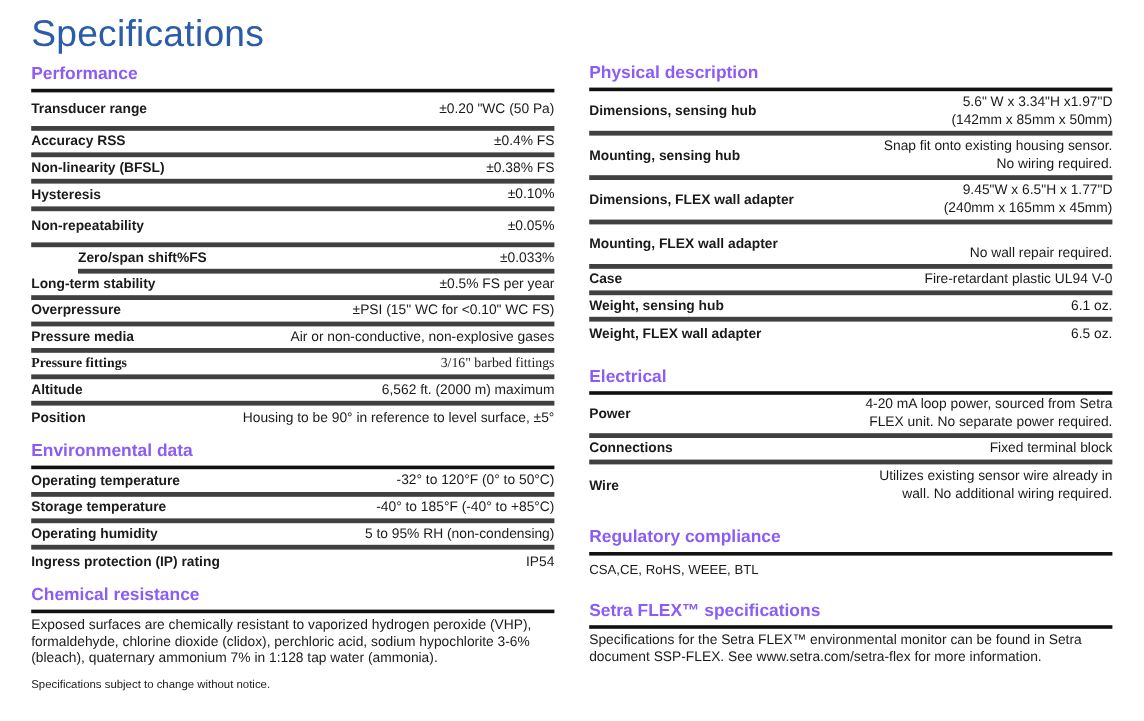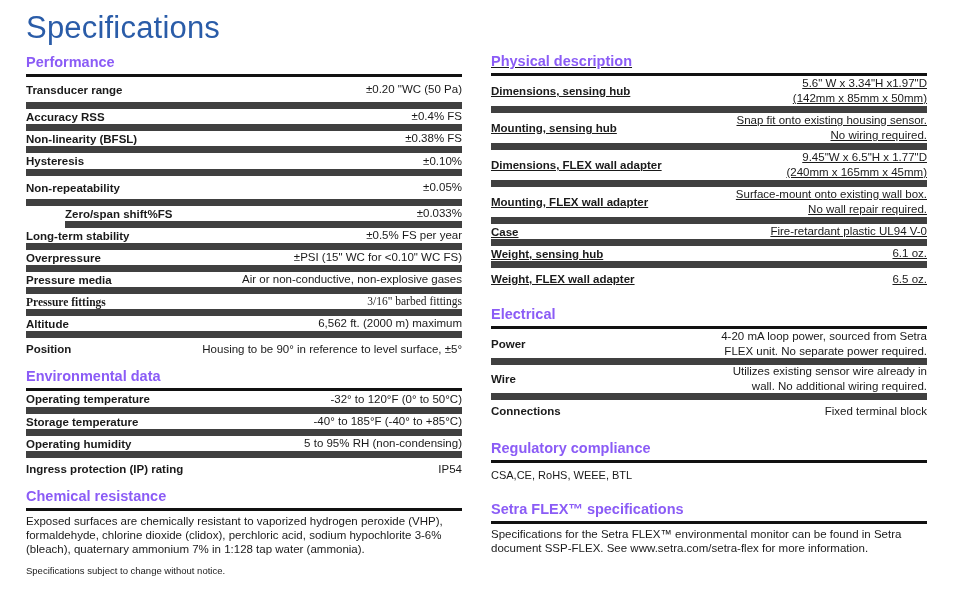--- a/index.html
+++ b/index.html
@@ -19,21 +19,21 @@
 
   .section-h {
     font-size: 14.5px; font-weight: bold; color: #8b5cf6;
     padding-bottom: 3px;
     border-bottom: 3px solid #111;
     line-height: 17px;
   }
 
   .row {
     display: flex; justify-content: space-between; align-items: center;
-    border-bottom: 7px solid #404040;
+    border-bottom: 4px solid #404040;
     font-size: 11.5px;
   }
   .row:last-child { border-bottom: none; }
   .row .lbl { font-weight: bold; color: #1a1a1a; white-space: nowrap; }
   .row .val { text-align: right; color: #1a1a1a; line-height: 15px; }
 
   .para { font-size: 11.5px; line-height: 14px; color: #1a1a1a; padding-top: 3px; }
   .note { font-size: 9.5px; color: #1a1a1a; }
 </style>
 </head>
@@ -112,21 +112,21 @@
     <span class="val">IP54</span>
   </div>
 </div>
 
 <div class="col col-left" style="top:488px;">
   <div class="section-h">Chemical resistance</div>
   <div class="para">Exposed surfaces are chemically resistant to vaporized hydrogen peroxide (VHP), formaldehyde, chlorine dioxide (clidox), perchloric acid, sodium hypochlorite 3-6% (bleach), quaternary ammonium 7% in 1:128 tap water (ammonia).</div>
   <div class="note" style="margin-top:9px;">Specifications subject to change without notice.</div>
 </div>
 
-<div class="col col-right" style="top:53px;text-decoration:underline;">
+<div class="col col-right" style="top:53px;">
   <div class="section-h">Physical description</div>
   <div class="row" style="height:37px;">
     <span class="lbl">Dimensions, sensing hub</span>
     <span class="val">
       <span>5.6" W x 3.34"H x1.97"D</span><br>
       <span>(142mm x 85mm x 50mm)</span>
     </span>
   </div>
   <div class="row" style="height:37px;">
     <span class="lbl">Mounting, sensing hub</span>
@@ -138,21 +138,21 @@
   <div class="row" style="height:37px;">
     <span class="lbl">Dimensions, FLEX wall adapter</span>
     <span class="val">
       <span>9.45"W x 6.5"H x 1.77"D</span><br>
       <span>(240mm x 165mm x 45mm)</span>
     </span>
   </div>
   <div class="row" style="height:37px;">
     <span class="lbl">Mounting, FLEX wall adapter</span>
     <span class="val">
-      <span>Surface-mount onto existing wall box.</span><br>
+      <br>
       <span>No wall repair required.</span>
     </span>
   </div>
   <div class="row" style="height:22px;">
     <span class="lbl">Case</span>
     <span class="val">Fire-retardant plastic UL94 V-0</span>
   </div>
   <div class="row" style="height:22px;">
     <span class="lbl">Weight, sensing hub</span>
     <span class="val">6.1 oz.</span>
@@ -165,30 +165,30 @@
 
 <div class="col col-right" style="top:306px;">
   <div class="section-h">Electrical</div>
   <div class="row" style="height:36px;">
     <span class="lbl">Power</span>
     <span class="val">
       <span>4-20 mA loop power, sourced from Setra</span><br>
       <span>FLEX unit. No separate power required.</span>
     </span>
   </div>
+  <div class="row" style="height:22px;">
+    <span class="lbl">Connections</span>
+    <span class="val">Fixed terminal block</span>
+  </div>
   <div class="row" style="height:35px;">
     <span class="lbl">Wire</span>
     <span class="val">
       <span>Utilizes existing sensor wire already in</span><br>
       <span>wall. No additional wiring required.</span>
     </span>
-  </div>
-  <div class="row" style="height:22px;">
-    <span class="lbl">Connections</span>
-    <span class="val">Fixed terminal block</span>
   </div>
 </div>
 
 <div class="col col-right" style="top:440px;">
   <div class="section-h">Regulatory compliance</div>
   <div class="para" style="font-size:11px; padding-top:5px;">CSA,CE, RoHS, WEEE, BTL</div>
 </div>
 
 <div class="col col-right" style="top:501px;">
   <div class="section-h">Setra FLEX™ specifications</div>

